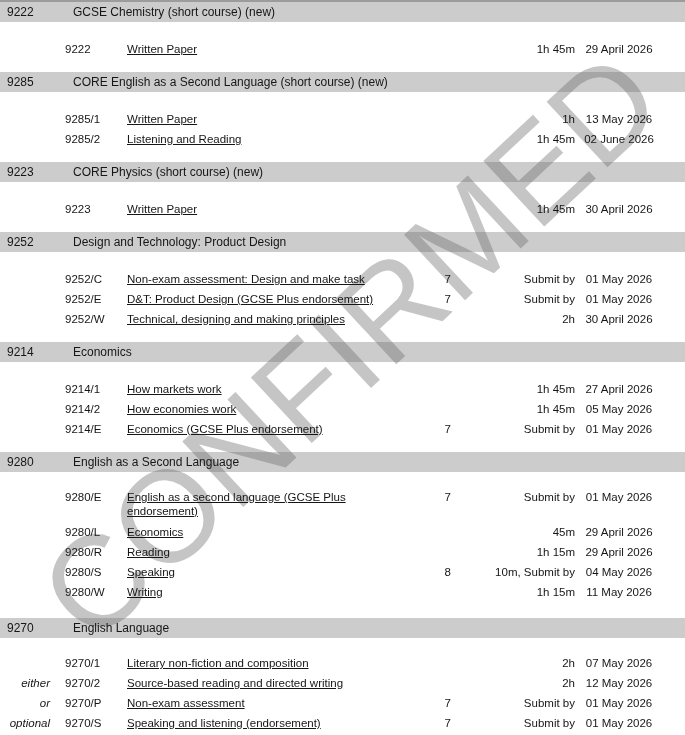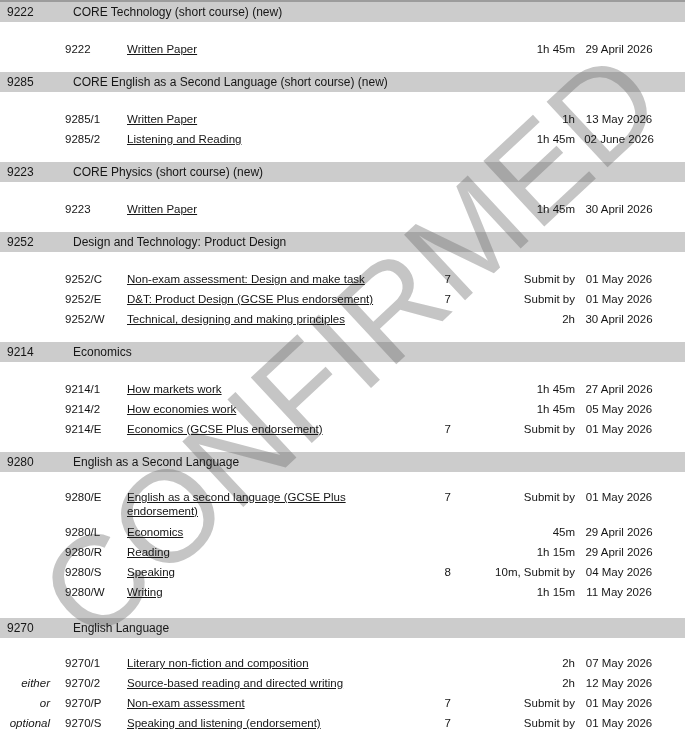--- a/index.html
+++ b/index.html
@@ -75,21 +75,21 @@
 </style>
 </head>
 <body>
 
 <div class="page">
   <div class="top-strip"></div>
   <div id="sections">
       <section class="section s0">
         <div class="bar">
           <span class="bar-code z">9222</span>
-          <span class="bar-title z">CORE Technology (short course) (new)</span>
+          <span class="bar-title z">GCSE Chemistry (short course) (new)</span>
         </div>
         <div class="row">
           <span class="cell qual z"></span>
           <span class="cell gapcol z"></span>
           <span class="cell code z">9222</span>
           <span class="cell title z">Written Paper</span>
           <span class="cell key z"></span>
           <span class="cell dur z">1h 45m</span>
           <span class="cell date z">29 April 2026</span>
         </div>

